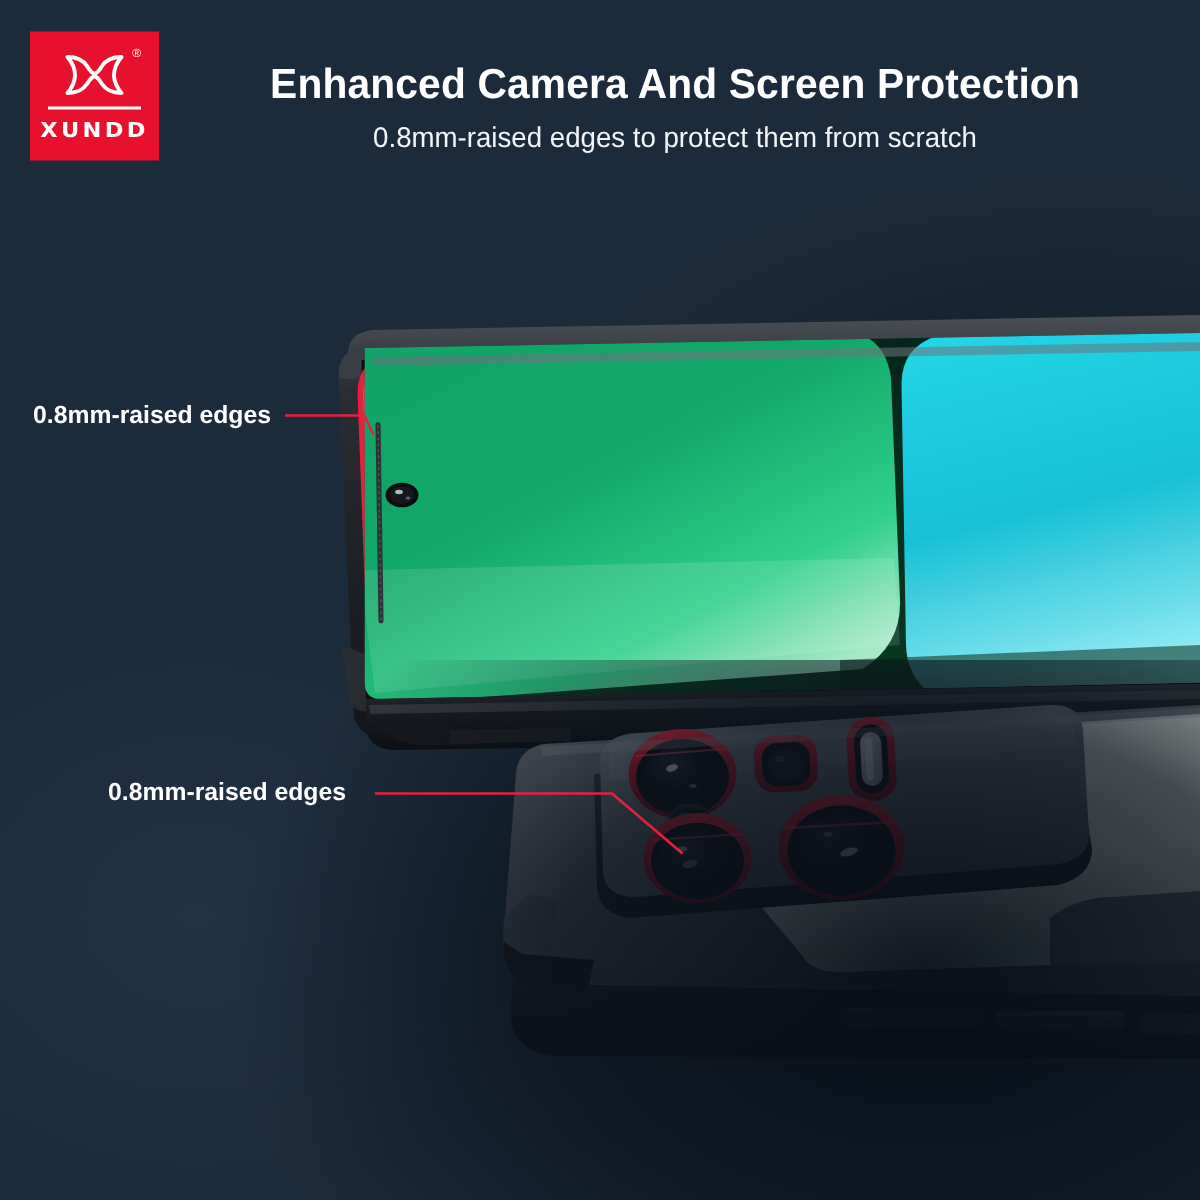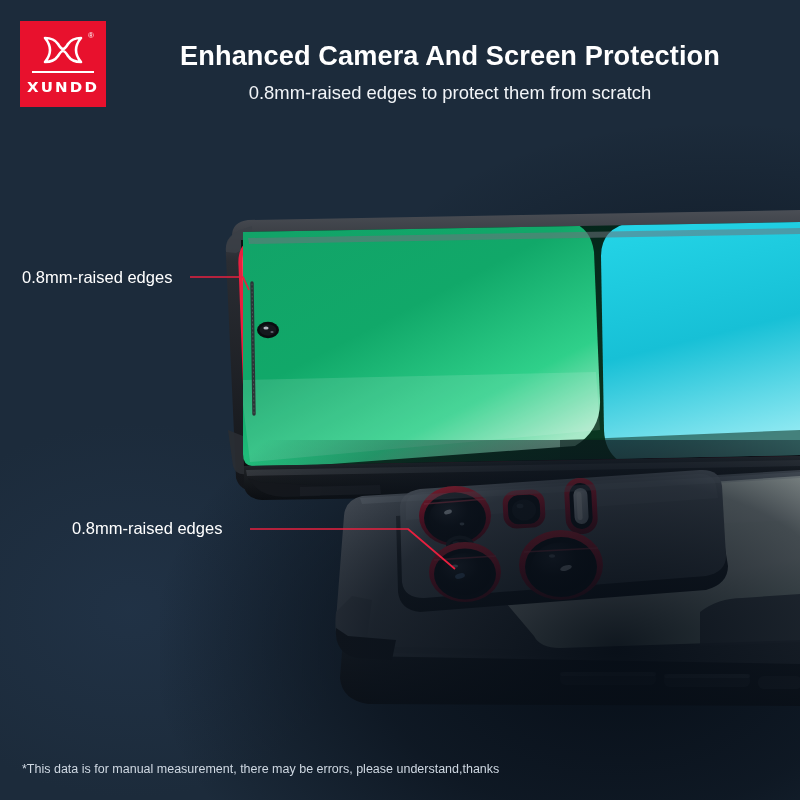--- a/index.html
+++ b/index.html
@@ -116,21 +116,21 @@
     text-align: center;
     transform: scaleX(0.97);
     transform-origin: center;
   }
 
   
   .anno-label {
     position: absolute;
     color: #ffffff;
     font-size: 16.5px;
-    font-weight: 400;
+    font-weight: 700;
     white-space: nowrap;
   }
   #anno-top-label { left: 22px; top: 268px; }
   #anno-bottom-label { left: 72px; top: 519px; }
   .anno-svg {
     position: absolute;
     inset: 0;
     width: 800px;
     height: 800px;
     pointer-events: none;
@@ -398,15 +398,14 @@
     <div class="logo-rule"></div>
     <div class="logo-word">XUNDD</div>
   </div>
 
   <div class="headline">Enhanced Camera And Screen Protection</div>
   <div class="subhead">0.8mm-raised edges to protect them from scratch</div>
 
   <div class="anno-label" id="anno-top-label">0.8mm-raised edges</div>
   <div class="anno-label" id="anno-bottom-label">0.8mm-raised edges</div>
 
-  <div class="footer-note">*This data is for manual measurement, there may be errors, please understand,thanks</div>
 
 </div>
 
 </body></html>

